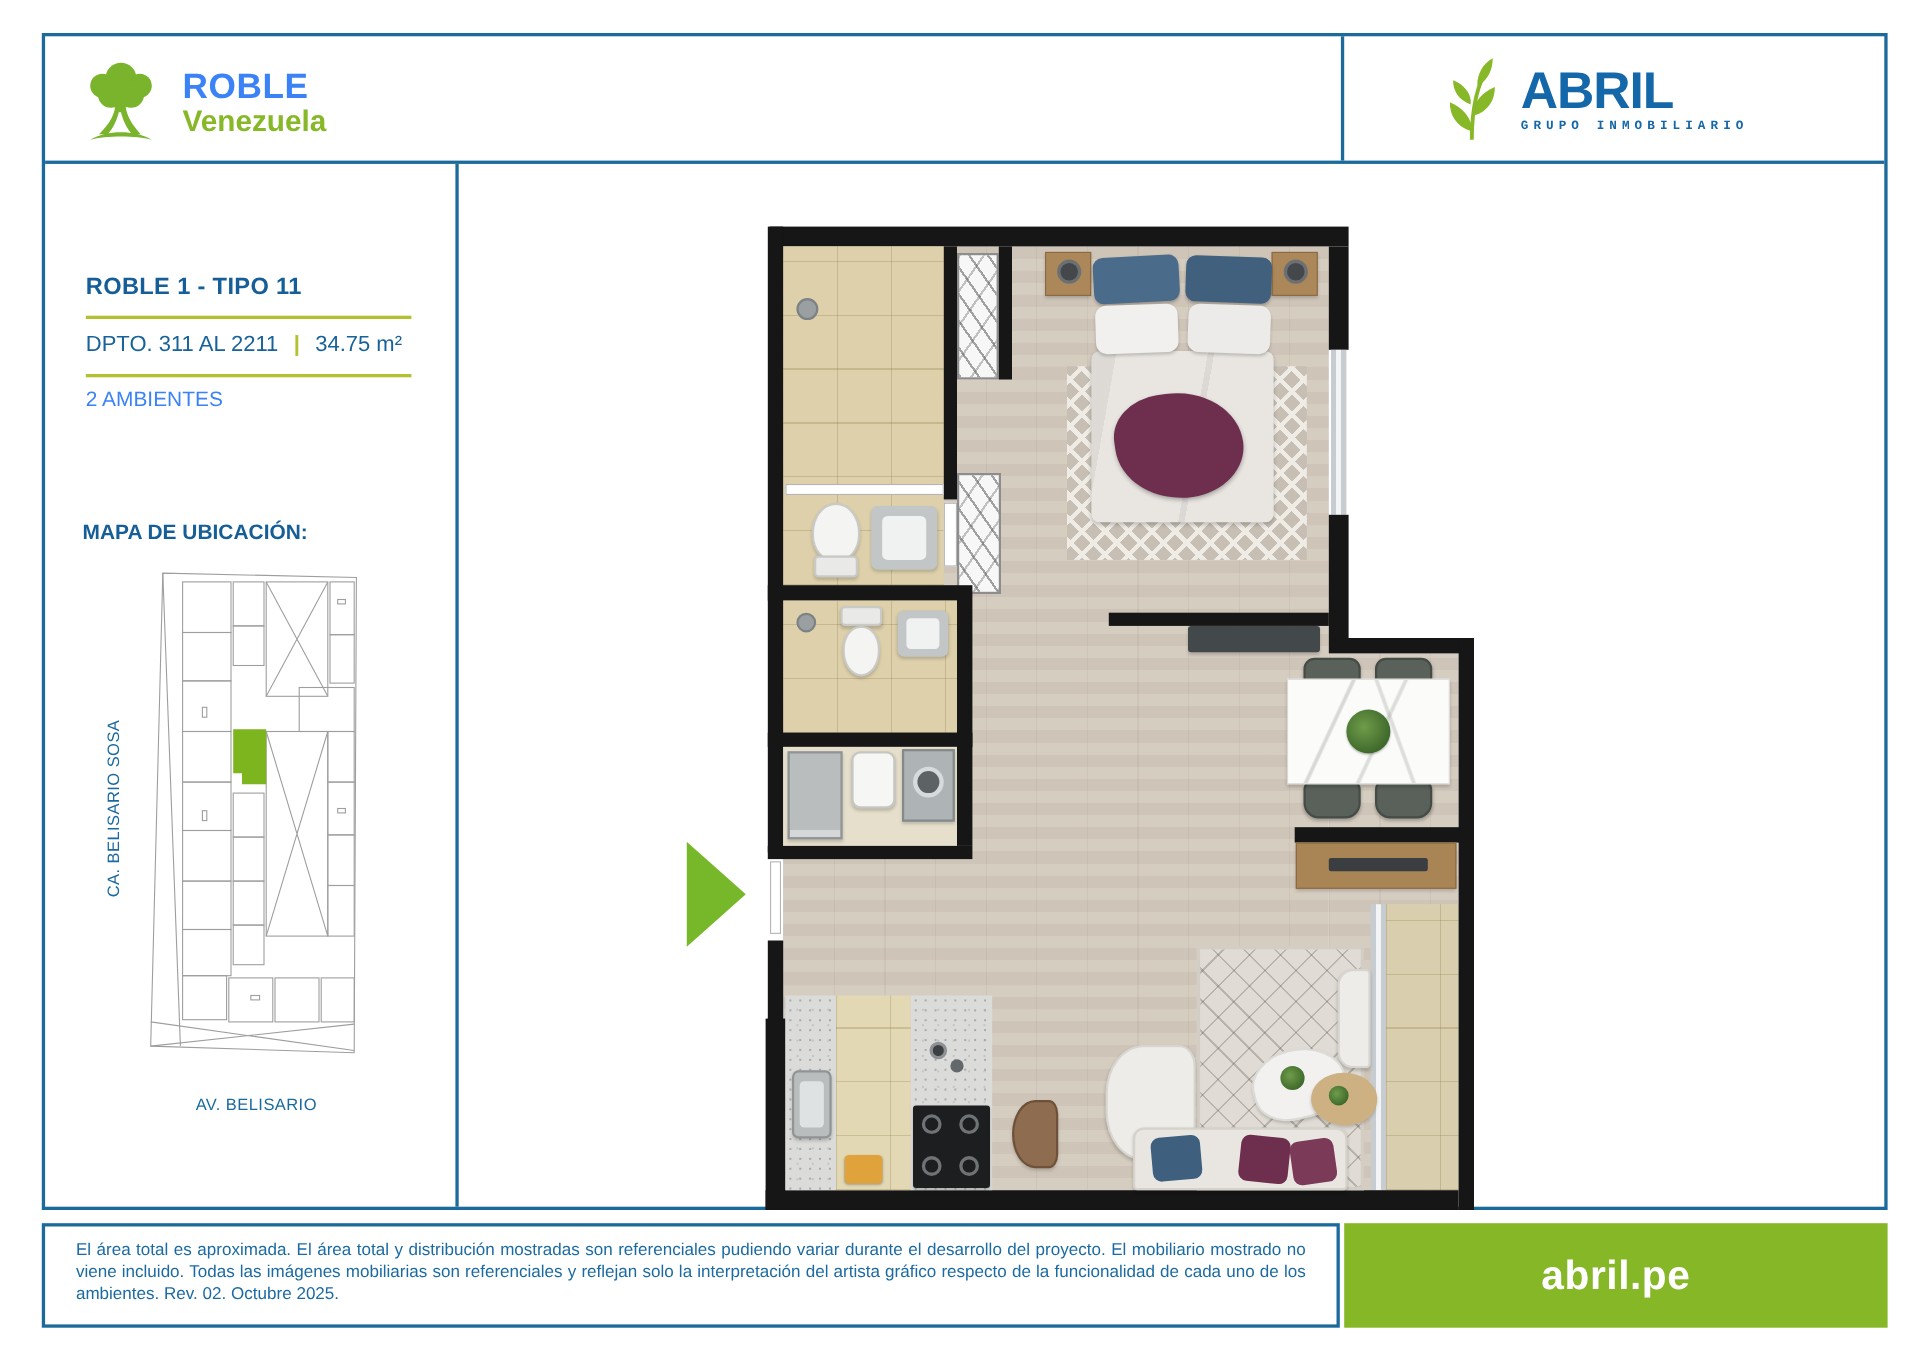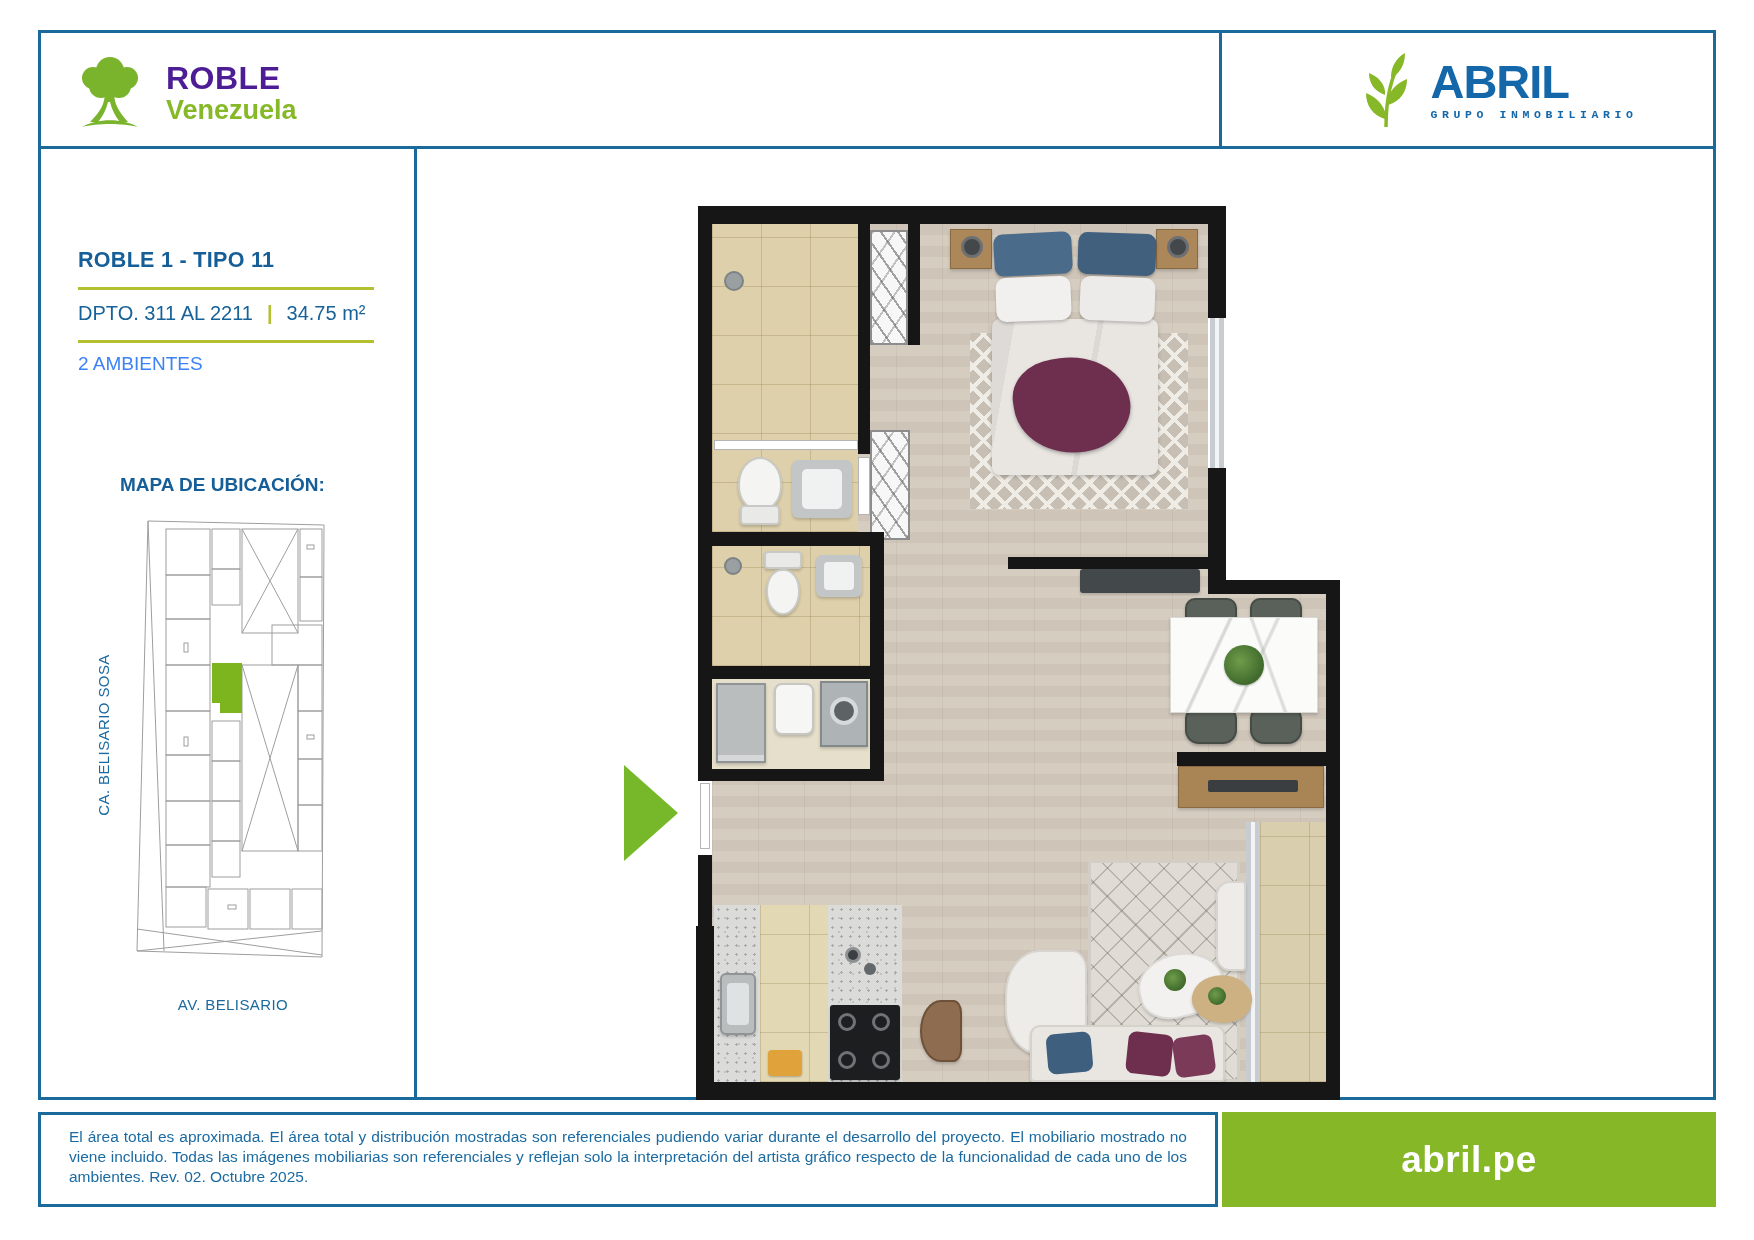--- a/index.html
+++ b/index.html
@@ -5,21 +5,21 @@
 <style>
   html,body{margin:0;padding:0;background:#fff;}
   .page{position:relative;width:1754px;height:1240px;background:#fff;overflow:hidden;
         font-family:"Liberation Sans",sans-serif;color:#1a6a9c;}
   .abs{position:absolute;}
   
   .main-box{left:38px;top:30px;width:1678px;height:1070px;border:3px solid #1a6a9c;box-sizing:border-box;background:#fff;}
   .hline{background:#1a6a9c;}
   .vline{background:#1a6a9c;}
   
-  .roble-wordmark{font-size:32px;font-weight:bold;color:#4c1d95;letter-spacing:.5px;line-height:1.05;}
+  .roble-wordmark{font-size:32px;font-weight:bold;color:#3b82f6;letter-spacing:.5px;line-height:1.05;}
   .roble-sub{font-size:27px;color:#86b828;font-weight:bold;}
   .abril-wordmark{font-size:47px;font-weight:bold;color:#1467a8;letter-spacing:-1px;line-height:1;}
   .abril-tag{font-size:11.5px;font-weight:bold;color:#1467a8;letter-spacing:4.6px;margin-top:3px;font-family:Liberation Mono, monospace;}
   
   .panel-title{font-size:21.5px;font-weight:bold;color:#155e97;letter-spacing:.3px;}
   .rule{background:#b3c02f;height:2.5px;}
   .dpto-row{font-size:20px;color:#176298;display:flex;align-items:baseline;gap:14px;}
   .pipe{color:#b3c02f;font-weight:bold;}
   .ambientes{font-size:19px;color:#3b82f6;}
   .map-heading{font-size:19px;font-weight:bold;color:#155e97;}
@@ -78,21 +78,21 @@
         <path d="M35,40 C35,52 30,60 20,70 L28,70 C33,64 36,58 38,50 L40,50 C42,58 45,64 50,70 L58,70 C49,60 44,52 44,40 Z"></path>
         <path d="M12,75 C27,66 53,66 68,75 C53,71 27,71 12,75 Z"></path>
       </g>
     </svg>
     <div>
       <div class="roble-wordmark">ROBLE</div>
       <div class="roble-sub">Venezuela</div>
     </div>
   </div>
 
-  <div class="abs" style="left:1220px;top:33px;width:460px;height:113px;display:flex;align-items:center;justify-content:center;gap:16px;padding-left:48px;">
+  <div class="abs" style="left:1220px;top:33px;width:460px;height:113px;display:flex;align-items:center;justify-content:center;gap:16px;">
     <svg width="56" height="78" viewBox="0 0 56 78">
       <path d="M28,76 C28,48 32,26 44,8" stroke="#86b828" stroke-width="3.5" fill="none"></path>
       <g fill="#86b828">
         <path d="M27,68 C14,64 8,54 8,42 C20,47 26,55 28,64 Z"></path>
         <path d="M30,54 C43,50 49,40 49,28 C37,33 31,41 29,50 Z"></path>
         <path d="M27,44 C16,40 11,32 11,22 C21,26 26,33 27,40 Z"></path>
         <path d="M33,26 C33,16 38,7 47,2 C47,12 43,21 35,26 Z"></path>
       </g>
     </svg>
     <div>
@@ -104,21 +104,21 @@
   <div class="abs panel-title" style="left:78px;top:248px;">ROBLE 1 - TIPO 11</div>
   <div class="abs rule" style="left:78px;top:287px;width:296px;"></div>
   <div class="abs dpto-row" style="left:78px;top:302px;text-align:right;">
     <span>DPTO. 311 AL 2211</span>
     <span class="pipe">|</span>
     <span>34.75 m²</span>
   </div>
   <div class="abs rule" style="left:78px;top:340px;width:296px;"></div>
   <div class="abs ambientes" style="left:78px;top:353px;">2 AMBIENTES</div>
 
-  <div class="abs map-heading" style="left:75px;top:474px;margin-left:45px;">MAPA DE UBICACIÓN:</div>
+  <div class="abs map-heading" style="left:75px;top:474px;">MAPA DE UBICACIÓN:</div>
 
   <svg class="abs" style="left:128px;top:515px;" width="205" height="448" viewBox="0 0 205 448">
     <g stroke="#9e9e9e" stroke-width="1" fill="none">
       <path d="M20,6 L196,10 L194,442 L9,436 Z"></path>
       <path d="M20,6 L36,436"></path>
       <rect x="38" y="14" width="44" height="46"></rect>
         <rect x="38" y="60" width="44" height="44"></rect>
       <rect x="38" y="104" width="44" height="46"></rect>
         <rect x="38" y="150" width="44" height="46"></rect>
       <rect x="38" y="196" width="44" height="44"></rect>

